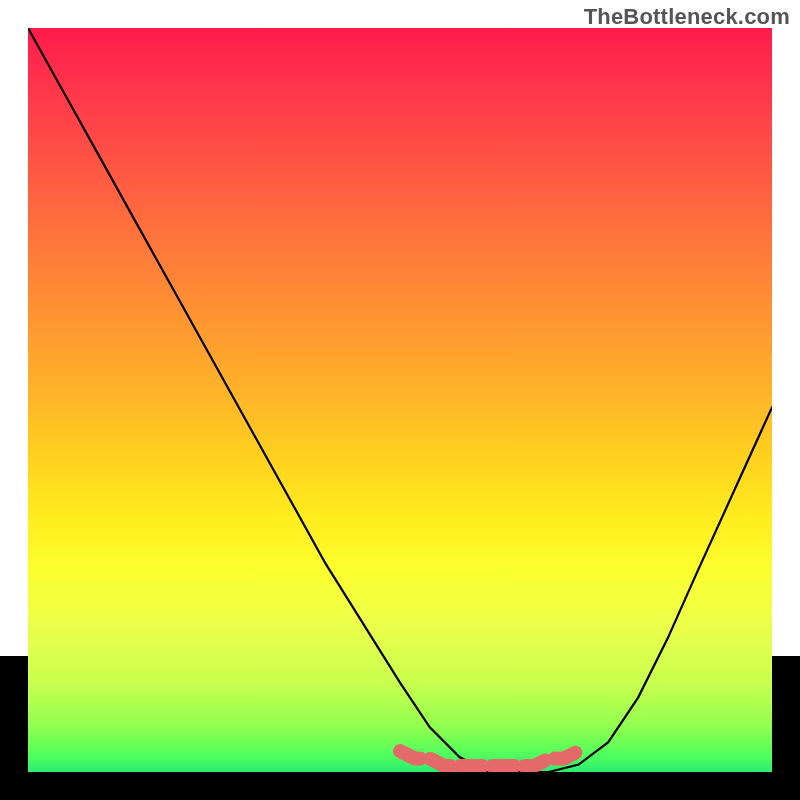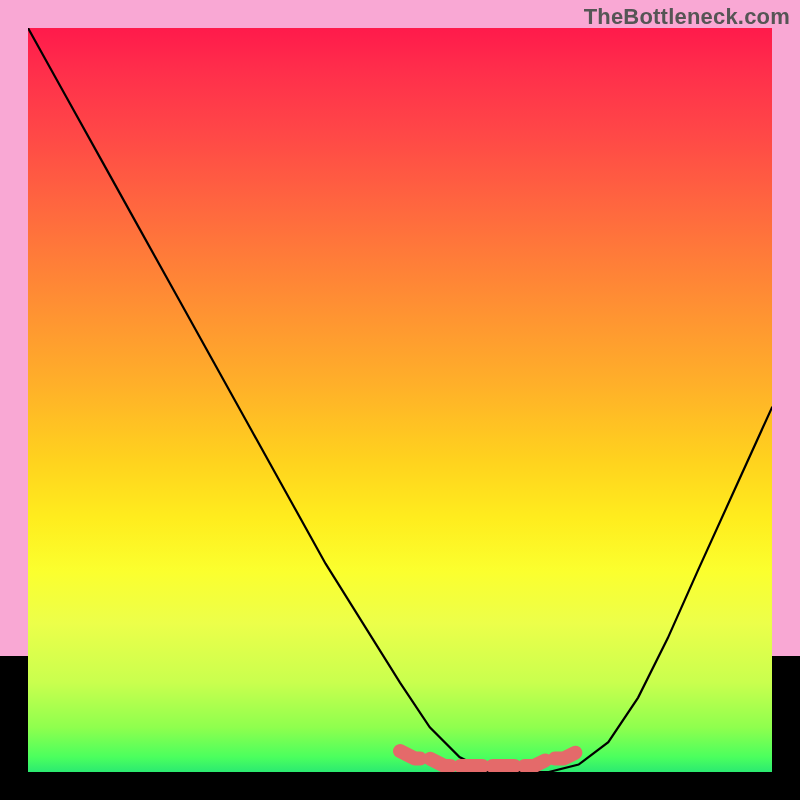--- a/index.html
+++ b/index.html
@@ -10,21 +10,21 @@
     background: #000;
     overflow: hidden;
     font-family: Arial, Helvetica, sans-serif;
   }
   .frame {
     position: absolute;
     top: 0;
     left: 0;
     width: 800px;
     height: 656px;
-    background: #f9a8d4;
+    background: #ffffff;
   }
   .plot {
     position: absolute;
     top: 28px;
     left: 28px;
     width: 744px;
     height: 744px;
     
     background: linear-gradient(to bottom,
       #ff1a4b 0%,

